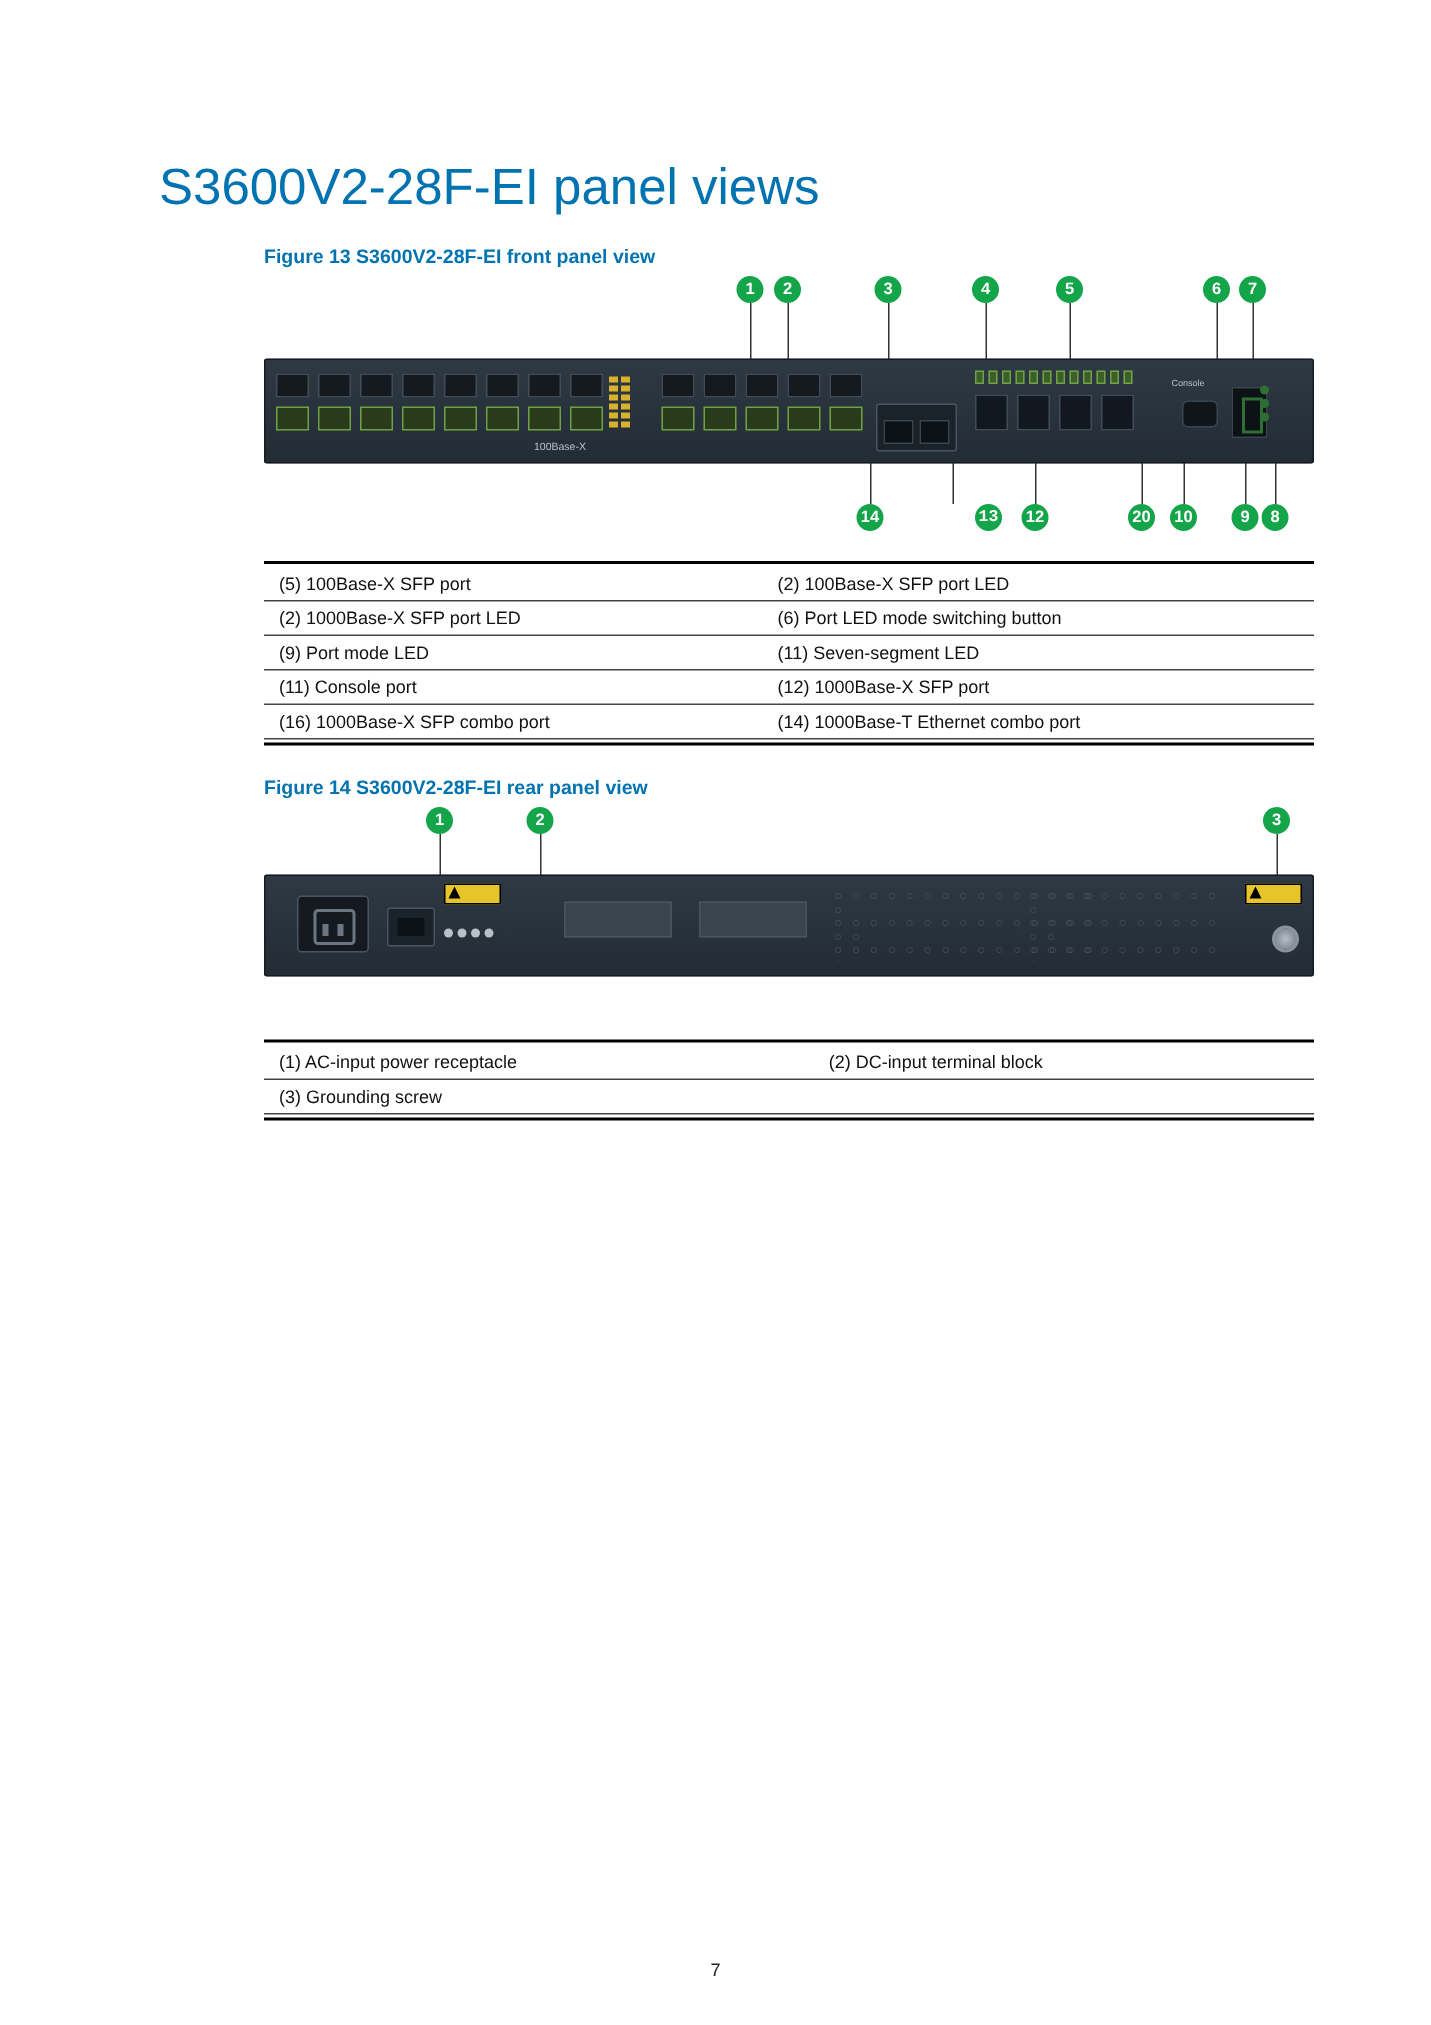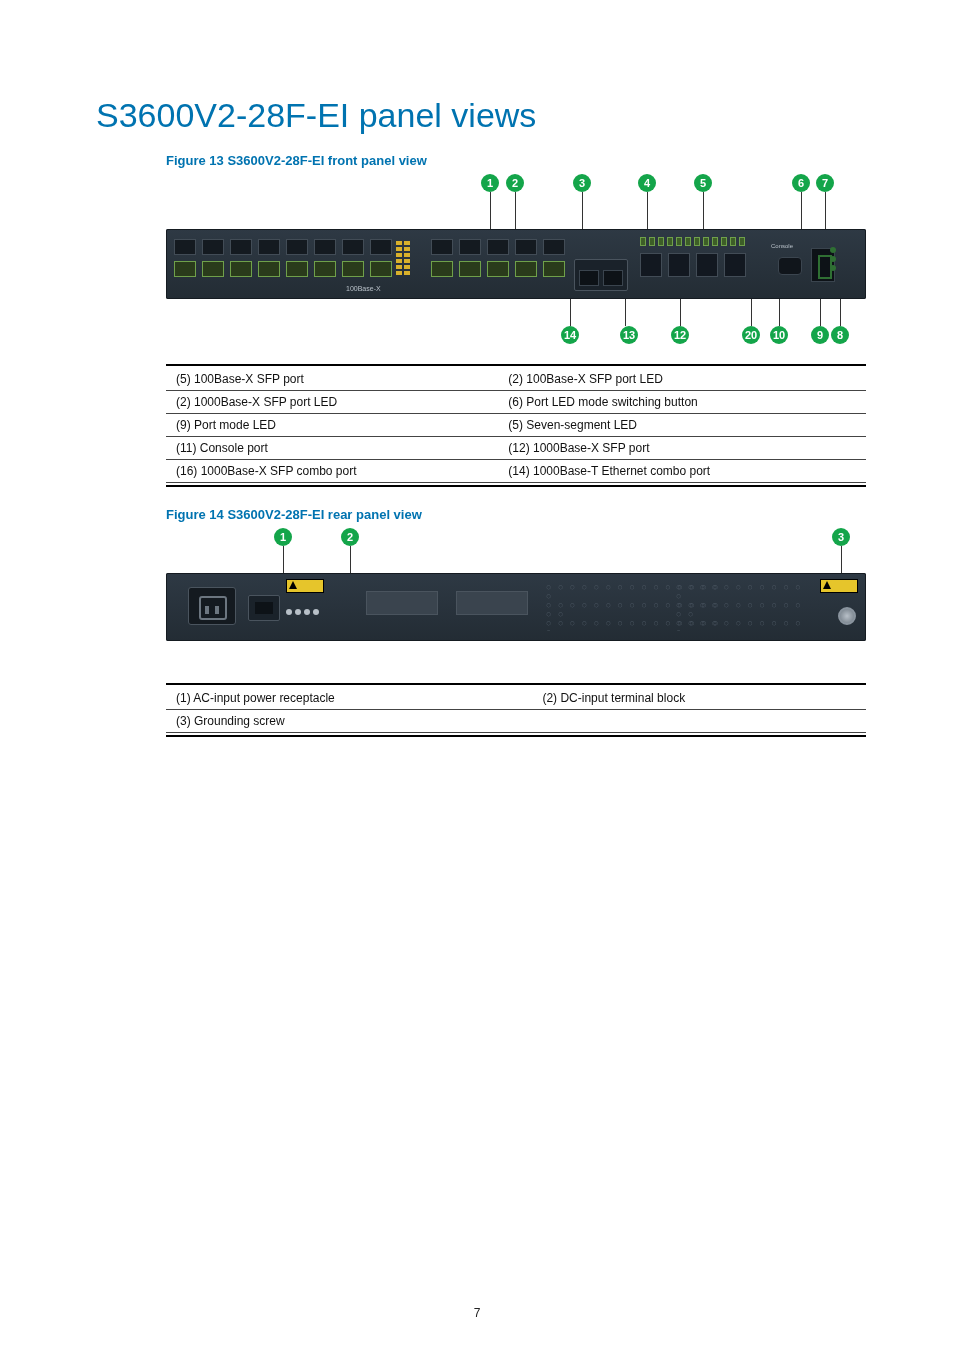--- a/index.html
+++ b/index.html
@@ -7,21 +7,21 @@
     padding: 0;
     background: #ffffff;
     color: #111;
     font-family: Arial, Helvetica, sans-serif;
     font-size: 13px;
   }
   .page {
     width: 954px;
     min-height: 1350px;
     margin: 0 auto;
-    padding: 6px;
+    padding: 16px;
     box-sizing: border-box;
     position: relative;
   }
   .content {
     padding: 90px 90px 0 90px;
   }
   h1 {
     font-family: Arial, Helvetica, sans-serif;
     font-weight: 400;
     font-size: 34px;
@@ -430,21 +430,21 @@
           <div class="cpin cpin-up" style="left:654px;top:118px;height:34px;"></div>
 
           <div class="cnum" style="left:604px;top:152px;">10</div>
           <div class="cpin cpin-up" style="left:613px;top:118px;height:34px;"></div>
           <div class="cnum" style="left:576px;top:152px;">20</div>
           <div class="cpin cpin-up" style="left:585px;top:118px;height:34px;"></div>
 
           <div class="cnum" style="left:505px;top:152px;">12</div>
           <div class="cpin cpin-up" style="left:514px;top:118px;height:34px;"></div>
 
-          <div class="cnum" style="left:454px;top:152px;">13</div>
+          <div class="cnum" style="left:474px;top:152px;font-family:Liberation Mono, monospace;">13</div>
           <div class="cpin cpin-up" style="left:459px;top:118px;height:34px;"></div>
 
           <div class="cnum" style="left:395px;top:152px;" en-interactable="false">14</div>
           <div class="cpin cpin-up" style="left:404px;top:118px;height:34px;"></div>
         </div>
 
         <div class="front-chassis">
 
           <div class="sfp-row">
             <div class="sfp-col">
@@ -582,21 +582,21 @@
         <tr class="row">
             <td>(5) 100Base-X SFP port</td>
             <td>(2) 100Base-X SFP port LED</td>
           </tr>
         <tr class="row">
             <td>(2) 1000Base-X SFP port LED</td>
             <td>(6) Port LED mode switching button</td>
           </tr>
         <tr class="row">
             <td>(9) Port mode LED</td>
-            <td>(5) Seven-segment LED</td>
+            <td>(11) Seven-segment LED</td>
           </tr>
         <tr class="row">
             <td>(11) Console port</td>
             <td>(12) 1000Base-X SFP port</td>
           </tr>
         <tr class="row">
             <td>(16) 1000Base-X SFP combo port</td>
             <td>(14) 1000Base-T Ethernet combo port</td>
           </tr>
         <tr class="sep-bot">

